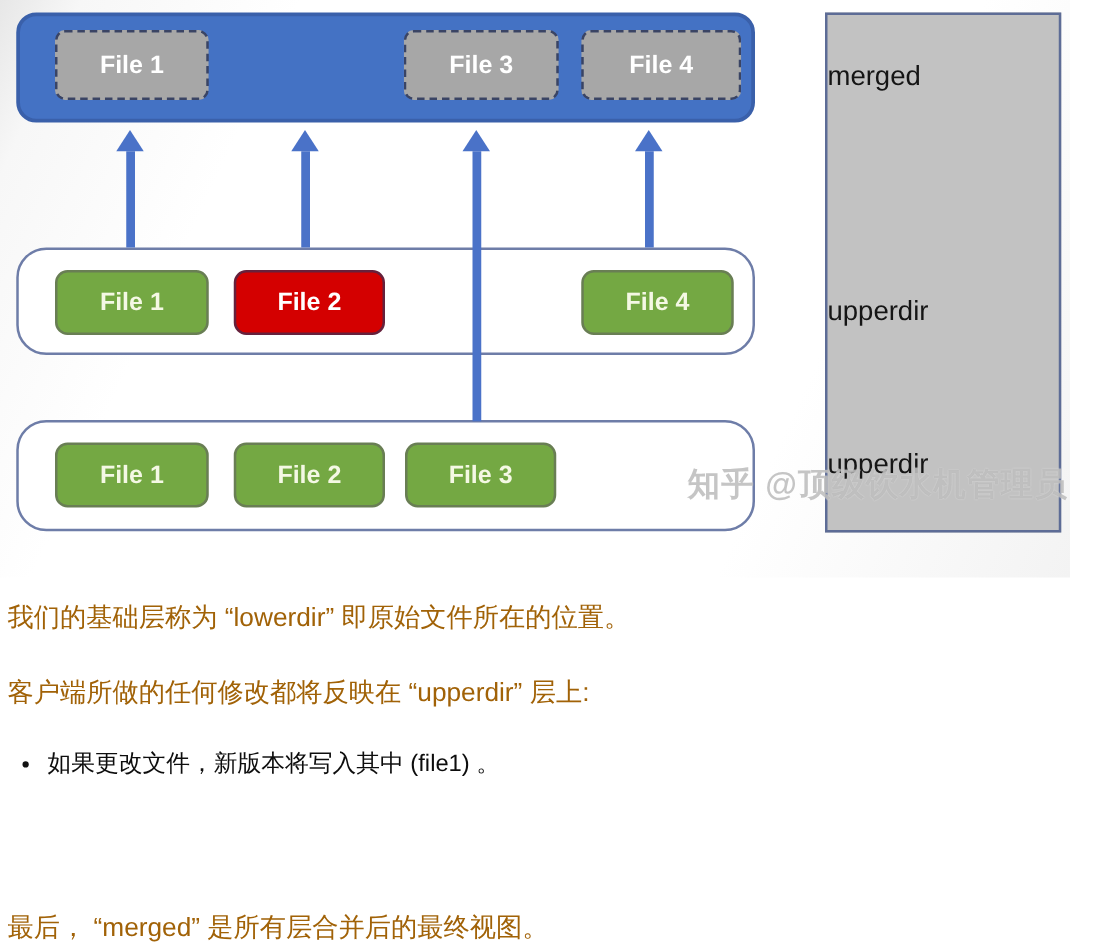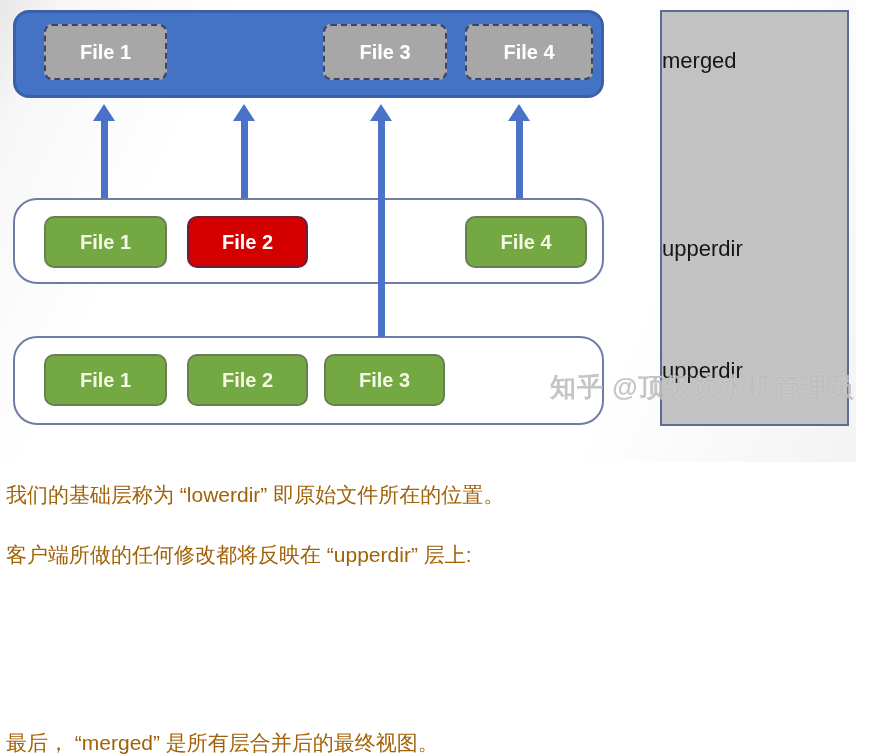--- a/index.html
+++ b/index.html
@@ -169,16 +169,17 @@
     <div class="legend-label legend-upperdir">upperdir</div>
     <div class="legend-label legend-lowerdir">upperdir</div>
   </div>
 
   <div class="watermark">知乎 @顶级饮水机管理员</div>
 
   <div class="article">
     <p class="p1">我们的基础层称为 “lowerdir” 即原始文件所在的位置。</p>
     <p class="p2">客户端所做的任何修改都将反映在 “upperdir” 层上:</p>
     <ul>
+      <li>如果更改文件，新版本将写入其中 (file1) 。</li>
     </ul>
     <p class="p3">最后， “merged” 是所有层合并后的最终视图。</p>
   </div>
 </div>
 
 </body></html>

